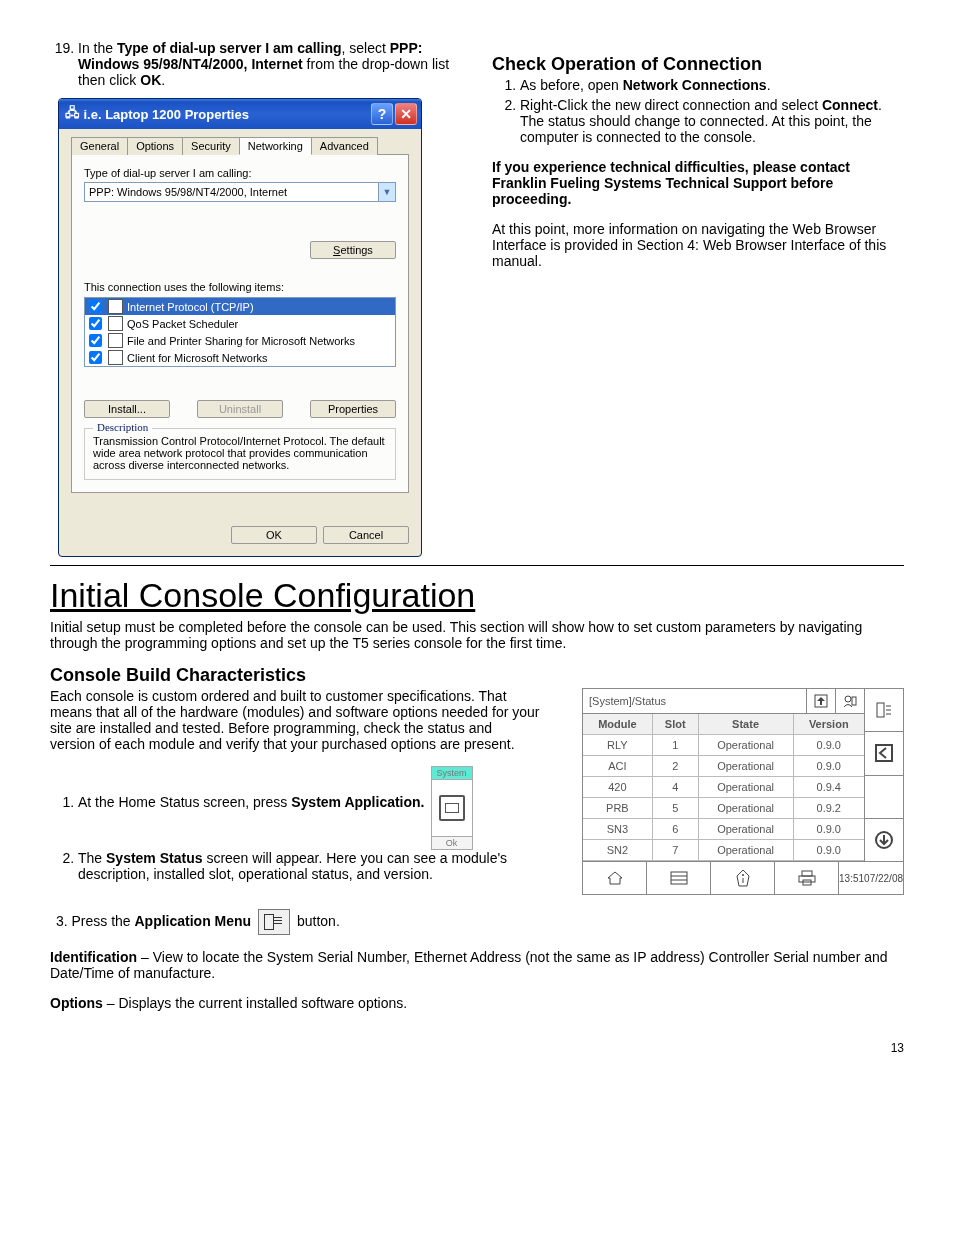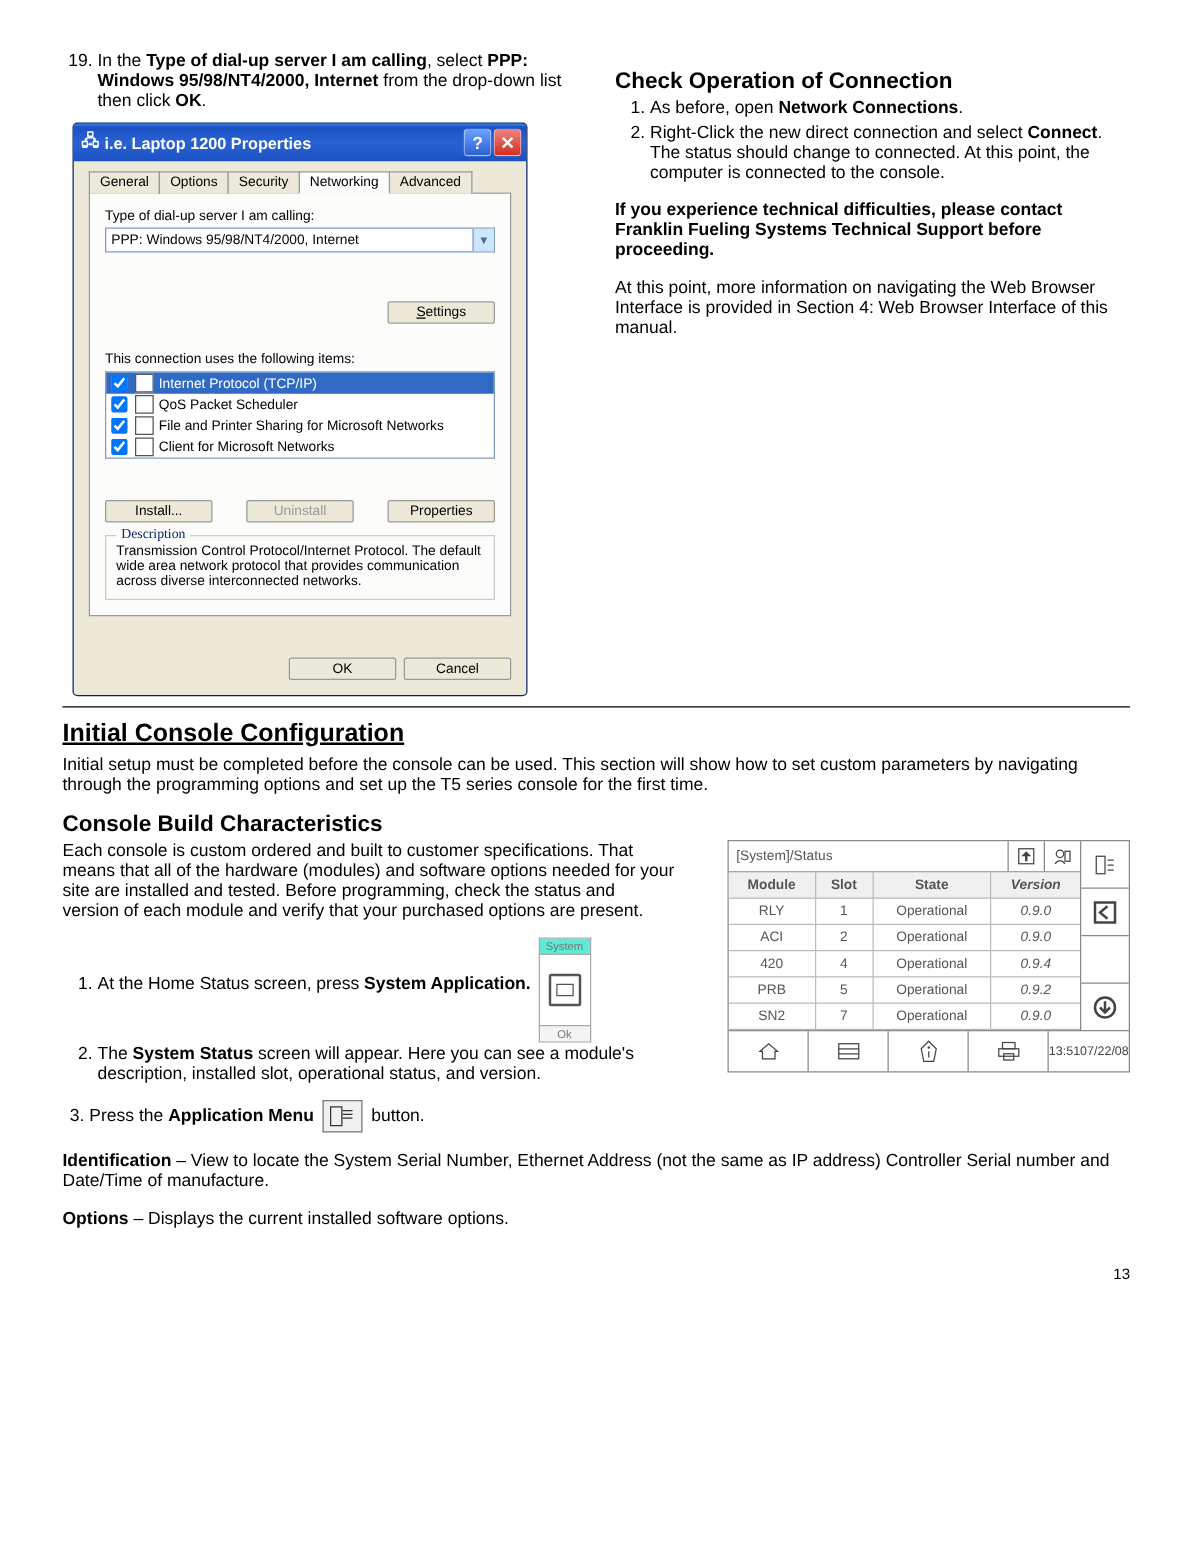--- a/index.html
+++ b/index.html
@@ -19,22 +19,22 @@
     flex: 1;
   }
   ol {
     padding-left: 28px;
     margin: 0 0 8px 0;
   }
   ol li {
     margin-bottom: 4px;
   }
   .section-title-big {
-    font-size: 20px;
-    font-weight: bold;
+    font-size: 34px;
+    font-weight: normal;
     text-decoration: underline;
     margin: 8px 0 4px 0;
   }
   .sub-title {
     font-size: 18px;
     font-weight: bold;
     margin: 14px 0 2px 0;
   }
   .divider {
     border: none;
@@ -269,21 +269,21 @@
     padding:4px 6px;
     text-align:center;
     color:#555;
   }
   .status-grid th{
     background:#f0f0f0;
     color:#555;
     border-top:none;
   }
   .status-grid th:first-child, .status-grid td:first-child{border-left:none;}
-  .status-grid th:last-child, .status-grid td:last-child{border-right:none;font-style:italic;}
+  .status-grid th:last-child, .status-grid td:last-child{border-right:none;}
   .side-btn{
     flex:1;
     border-bottom:1px solid #888;
     display:flex;align-items:center;justify-content:center;
   }
   .side-btn:last-child{border-bottom:none;}
   .status-bottom{
     display:flex;
     border-top:1px solid #888;
     height:32px;
@@ -447,20 +447,26 @@
               <td>Operational</td>
               <td>0.9.4</td>
             </tr>
             <tr>
               <td>PRB</td>
               <td>5</td>
               <td>Operational</td>
               <td>0.9.2</td>
             </tr>
             <tr>
+              <td>SN3</td>
+              <td>6</td>
+              <td>Operational</td>
+              <td>0.9.0</td>
+            </tr>
+            <tr>
               <td>SN2</td>
               <td>7</td>
               <td>Operational</td>
               <td>0.9.0</td>
             </tr>
           </tbody>
       </table>
     </div>
     <div class="status-right">
       <div class="side-btn">

